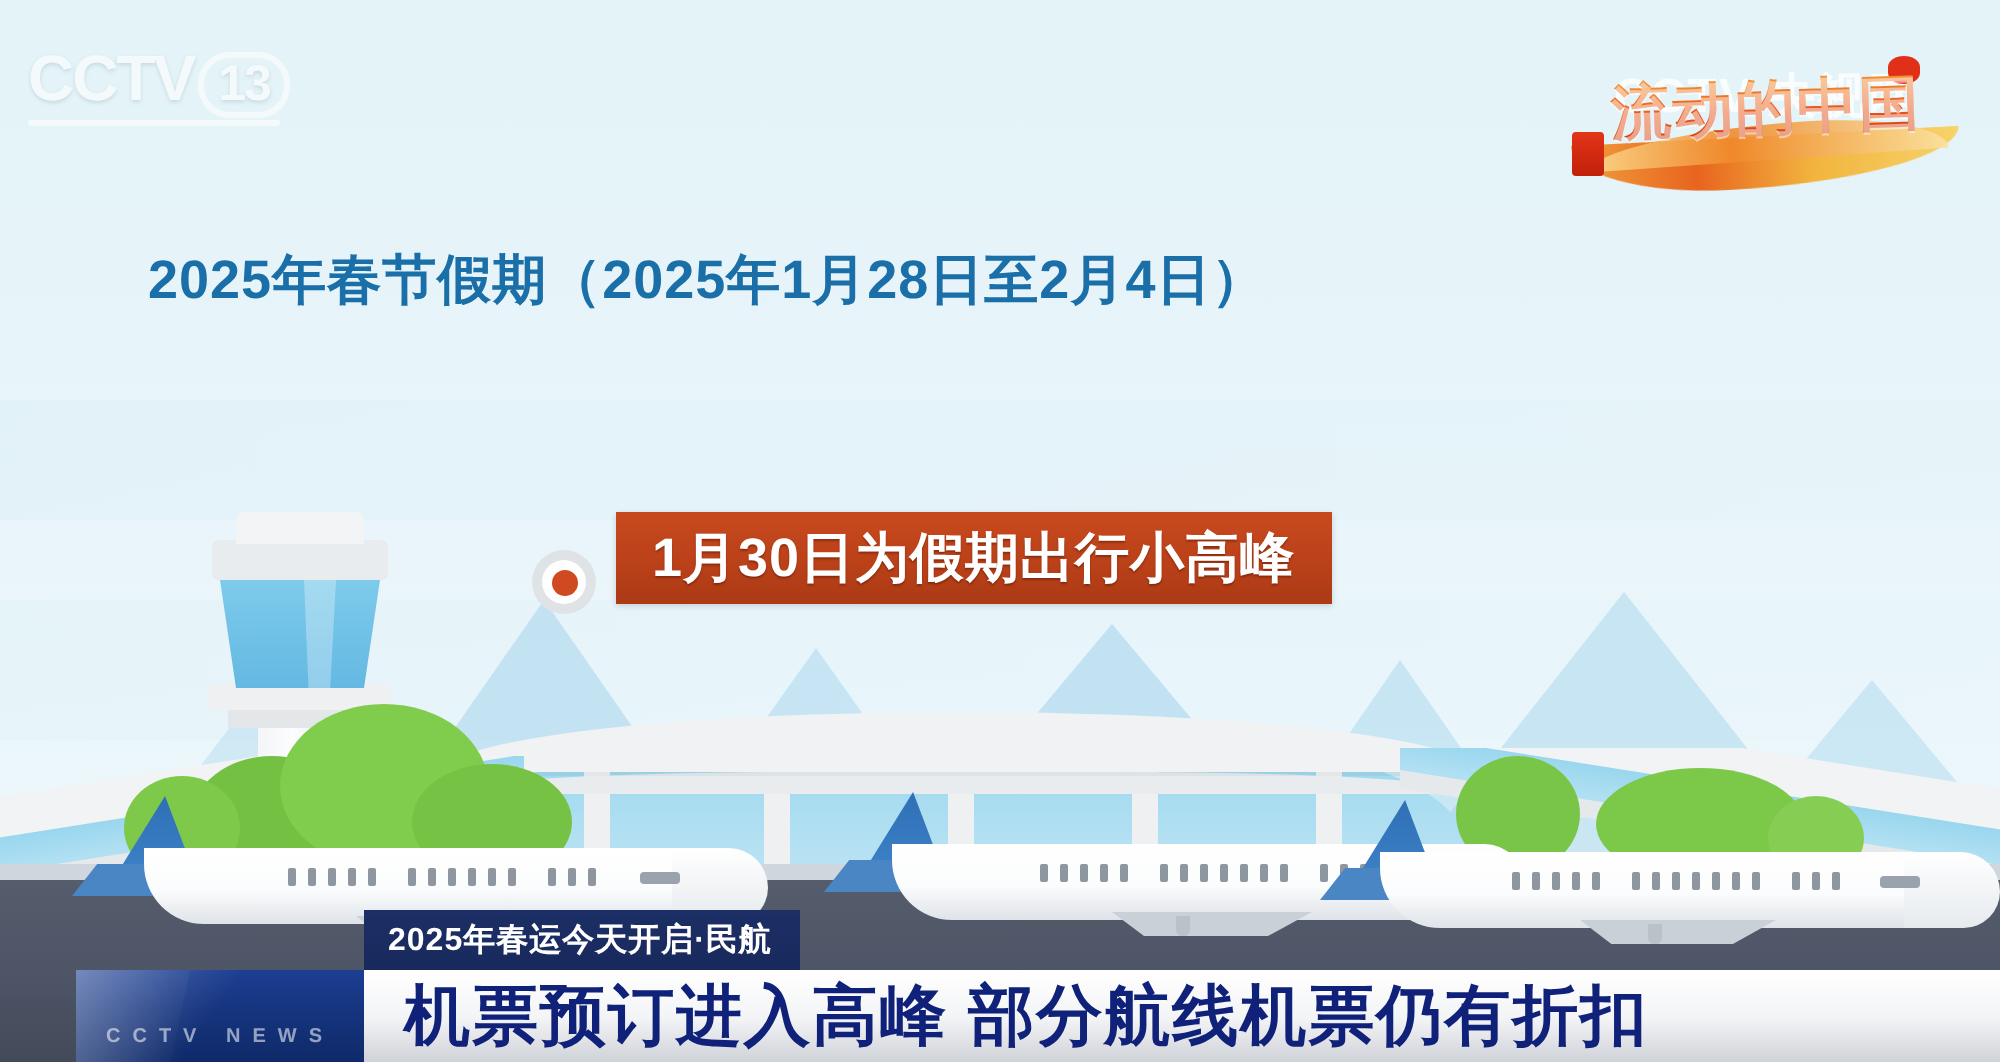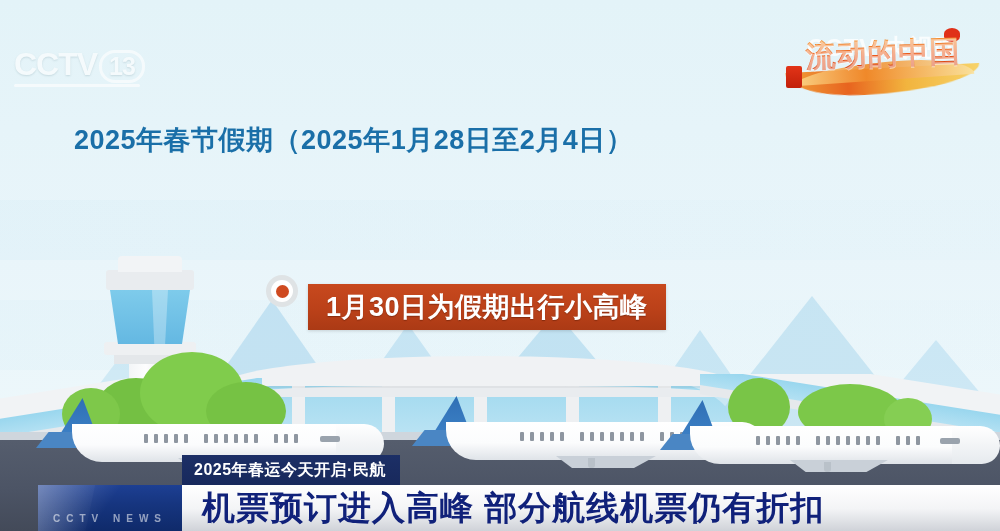--- a/index.html
+++ b/index.html
@@ -120,21 +120,21 @@
     position:absolute; height:12px; background:#c9d0d8;
     clip-path:polygon(0 0,100% 0,78% 100%,16% 100%);
   }
   .plane .gear { position:absolute; width:7px; height:10px; background:#b9c1c9; border-radius:0 0 3px 3px;}
   .plane .win { position:absolute; width:4px; height:9px; background:#8e96a0; border-radius:1px;}
   .plane .door{ position:absolute; width:20px; height:6px; background:#9aa3ad; border-radius:2px;}
 
   
   #cctvLogo { position:absolute; left:14px; top:22px; width:132px; height:66px; opacity:.62; }
   #cctvLogo .lg { font-size:32px; font-weight:700; letter-spacing:-1px; color:#fff;
-                  text-shadow:0 1px 2px rgba(120,150,160,.45); line-height:34px;margin-top:25px;}
+                  text-shadow:0 1px 2px rgba(120,150,160,.45); line-height:34px;}
   #cctvLogo .num { display:inline-block; border:3px solid #fff; border-radius:16px; padding:0 7px; font-size:25px; line-height:27px; margin-left:2px; }
   #cctvLogo .bar { width:126px; height:3px; background:#fff; margin:1px 0 2px 0; border-radius:2px;}
   #cctvLogo .sub { font-size:21px; letter-spacing:14px; color:#fff; text-align:center;
                    font-weight:700; text-shadow:0 1px 2px rgba(120,150,160,.4); padding-left:10px;}
 
   
   #progLogo { position:absolute; right:14px; top:14px; width:206px; height:86px; }
   #progLogo .watermark {
     position:absolute; left:0; top:18px; width:206px; text-align:center;
     font-size:24px; font-weight:700; color:rgba(255,255,255,.78); letter-spacing:1px;
@@ -203,21 +203,21 @@
   #dotMark {
     position:absolute; left:266px; top:275px; width:32px; height:32px;
     border-radius:50%; background:#dfe3e5;
     display:flex; align-items:center; justify-content:center;
   }
   #dotMark .inner { width:22px; height:22px; border-radius:50%; background:#ffffff;
                     display:flex; align-items:center; justify-content:center;}
   #dotMark .core  { width:13px; height:13px; border-radius:50%; background:#cf4a20; }
 
   #redBanner {
-    position:absolute; left:308px; top:284px; height:46px;
+    position:absolute; left:308px; top:256px; height:46px;
     background:linear-gradient(180deg,#c8491e 0%,#bb4119 55%,#ab3a15 100%);
     display:flex; align-items:center; padding:12px 18px;
     box-shadow:0 1px 3px rgba(0,0,0,.15);
   }
   #redBanner .txt {
     font-size:27px; font-weight:700; color:#fff; white-space:nowrap; letter-spacing:.5px;
     text-shadow:0 1px 1px rgba(90,25,5,.5);
   }
 
   

